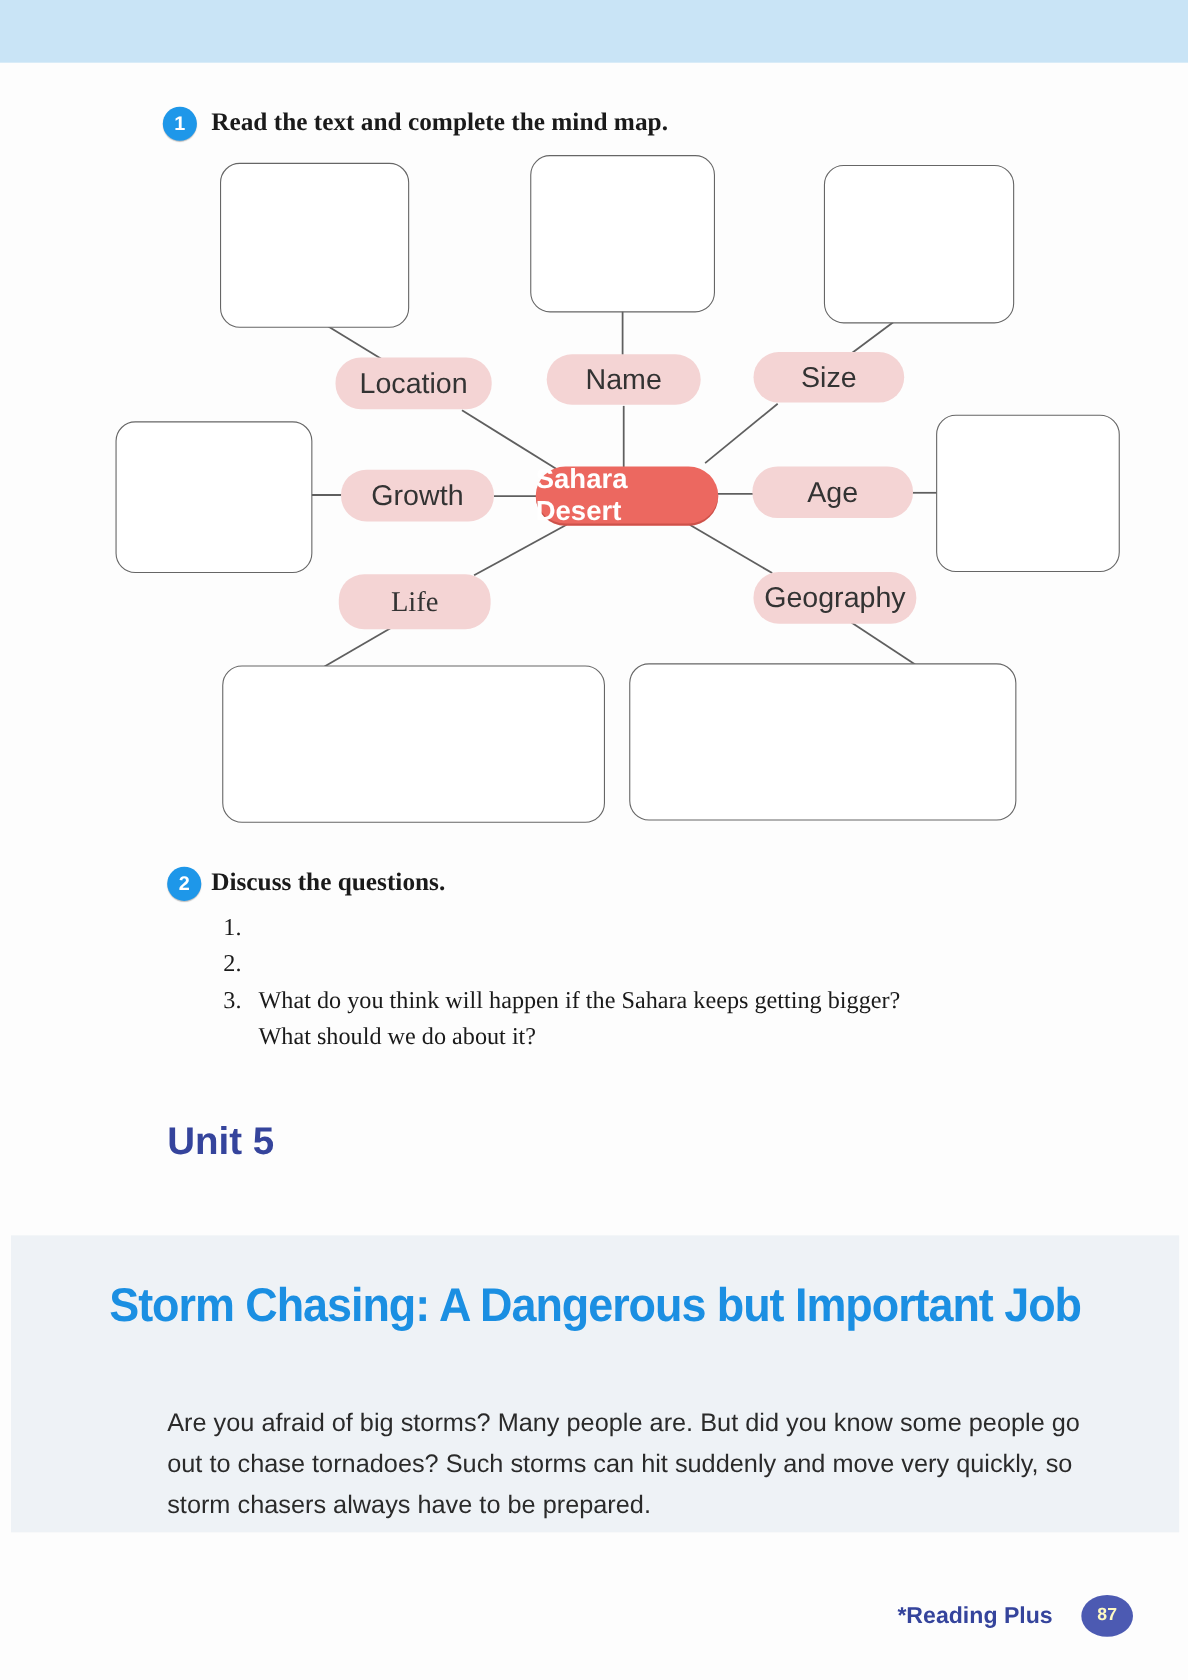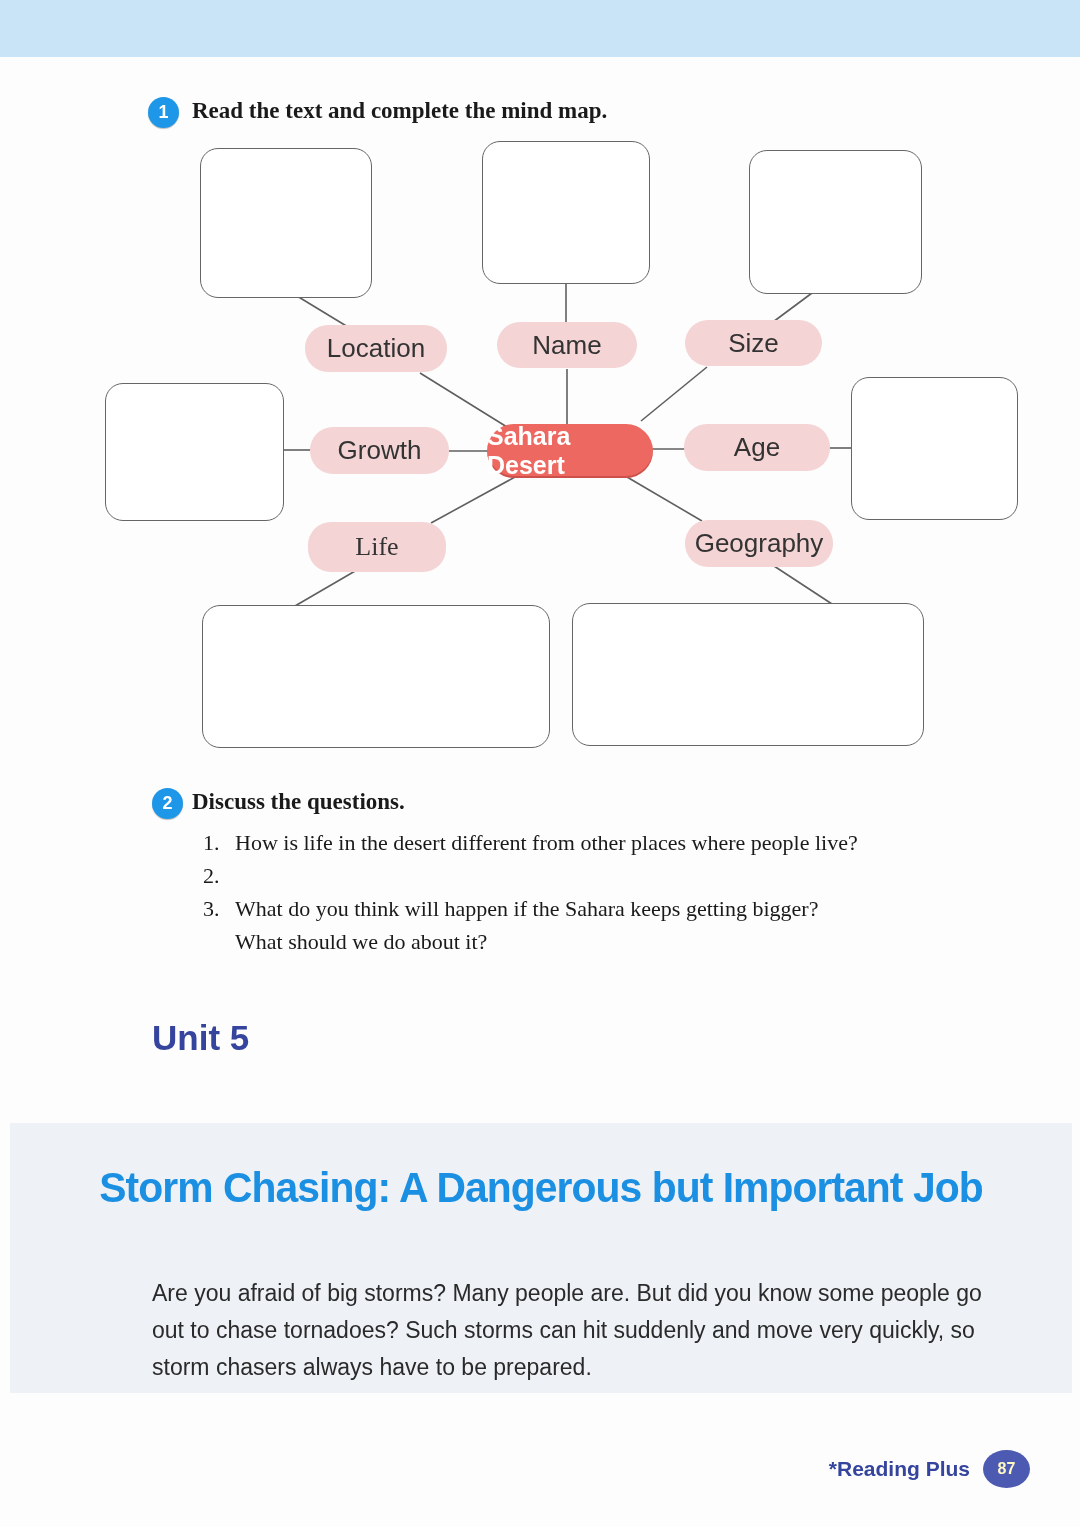--- a/index.html
+++ b/index.html
@@ -66,21 +66,21 @@
     transform:scaleX(.95);transform-origin:center;
     white-space:nowrap;
   }
   .article-intro{
     position:absolute;left:142px;top:152px;width:845px;
     font-size:23px;line-height:37px;color:#2a2a2a;
   }
   
   .footer{
     position:absolute;left:640px;top:1450px;width:390px;
-    display:flex;align-items:center;justify-content:flex-end;gap:13px;
+    display:flex;align-items:center;justify-content:flex-end;gap:26px;
   }
   .footer-label{font-size:21px;font-weight:bold;color:var(--deep-blue);}
   .page-badge{
     width:47px;height:38px;border-radius:50%;
     background:var(--oval-blue);color:#fef9c3;
     font:bold 16px/38px "Liberation Sans", sans-serif;text-align:center;
   }
 </style>
 </head>
 <body>
@@ -128,21 +128,20 @@
   <div class="pill" style="left:685px;top:520px;width:148px;height:47px;">Geography</div>
 
   <div class="pill-center" style="left:487px;top:424px;width:166px;height:54px;">Sahara Desert</div>
 
   <div class="badge" style="left:152px;top:788px;">2</div>
   <div class="activity-title" style="top:789px;">Discuss the questions.</div>
 
   <div class="q-list">
     <div class="q-row">
       <span class="q-num">1.</span>
-      <span>How is life in the desert different from other places where people live?</span>
     </div>
     <div class="q-row">
       <span class="q-num">2.</span>
     </div>
     <div class="q-row">
       <span class="q-num">3.</span>
       <span>What do you think will happen if the Sahara keeps getting bigger?</span>
     </div>
     <div class="q-row">
       <span class="q-num"></span>

